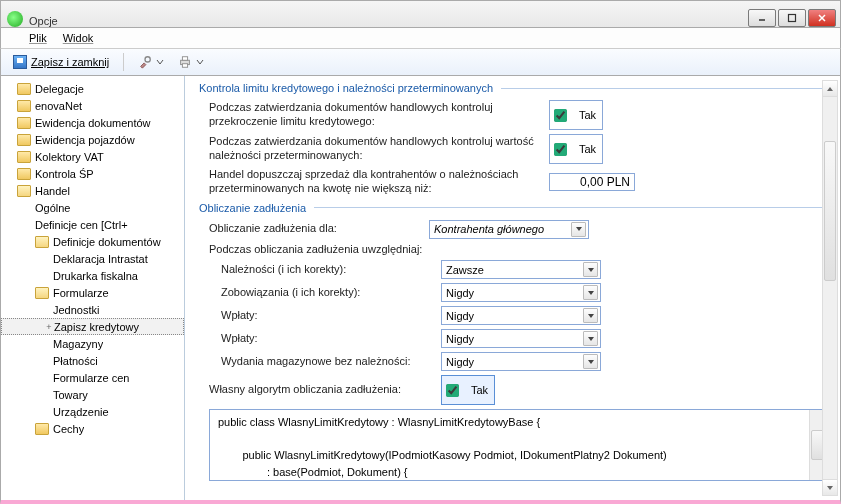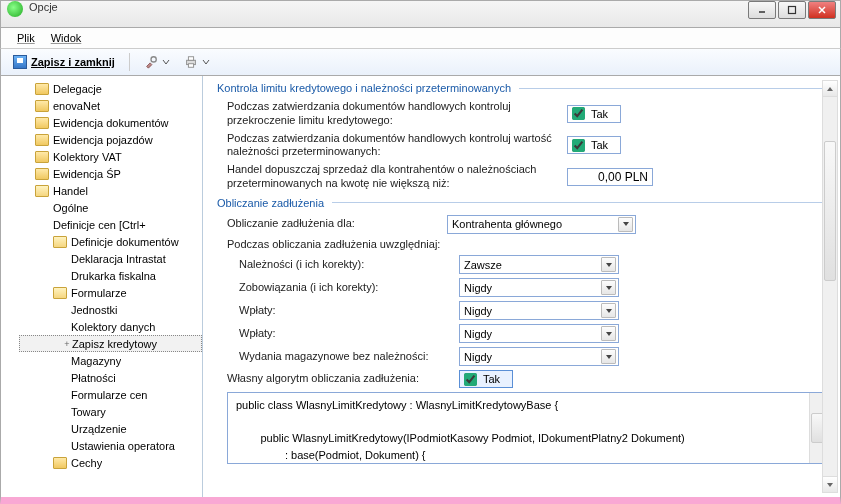--- a/index.html
+++ b/index.html
@@ -1,64 +1,64 @@
 <!DOCTYPE html>
 <html><head>
 <meta charset="utf-8">
 <style>
 * { box-sizing: border-box; margin: 0; padding: 0; }
 body { font-family: Tahoma, sans-serif; font-size: 11px; color: #000; background: #fff; width: 841px; height: 504px; overflow: hidden; }
 
-.titlebar { height: 28px; background: linear-gradient(#f5f5f5, #e8e8e8); border: 1px solid #aaa; display: flex; align-items: flex-start; padding-left: 6px; }
+.titlebar { height: 28px; background: linear-gradient(#f5f5f5, #e8e8e8); border: 1px solid #aaa; display: flex; align-items: flex-end; padding-left: 6px; }
 .titlebar .app-icon { width: 16px; height: 16px; border-radius: 50%; background: radial-gradient(circle at 40% 40%, #8f8, #2a2); margin-right: 6px; }
 .titlebar .title { flex: 1; color: #333; }
 .win-btns { display: flex; gap: 2px; margin-right: 4px; }
 .win-btn { width: 28px; height: 18px; border: 1px solid #7a7a7a; background: linear-gradient(#f8f8f8,#ddd); display: flex; align-items: center; justify-content: center; border-radius: 2px; }
 .win-btn.close { background: linear-gradient(#f08080,#d03020); color: #fff; }
 .win-btn svg { width: 10px; height: 10px; }
 
-.menubar { height: 20px; background: #fdfdfd; border-left:1px solid #aaa; border-right:1px solid #aaa; display: flex; align-items: center; padding: 0 16px; gap: 16px; }
+.menubar { height: 20px; background: #fdfdfd; border-left:1px solid #aaa; border-right:1px solid #aaa; display: flex; align-items: center; padding: 0 28px; gap: 16px; }
 .menubar span { text-decoration: underline; text-decoration-color: rgba(0,0,0,0.4); }
 
 .toolbar { height: 28px; background: linear-gradient(#fafcff,#eaf1fb); border: 1px solid #aaa; border-top: 1px solid #ccc; display: flex; align-items: center; padding: 0 8px; gap: 6px; }
-.toolbar .tbtn { display: flex; align-items: center; gap: 4px; padding: 2px 4px; font-weight: bold; }
+.toolbar .tbtn { display: flex; align-items: center; gap: 4px; padding: 2px 4px; }
 .toolbar .sep { width: 1px; height: 18px; background: #ccc; margin: 0 4px; }
 .save-ico { width: 14px; height: 14px; background: linear-gradient(#6bb1f5,#3576c7); border:1px solid #2a5a9a; position: relative; }
 .save-ico::after { content:""; position:absolute; top:2px; left:3px; width:6px; height:5px; background:#fff; }
 .tool-ico { width:14px; height:14px; }
 .dd { width: 8px; display:inline-block; }
 .dd svg { width:8px; height:8px; }
 
-.body { display: flex; height: calc(504px - 28px - 20px - 28px); border-left:1px solid #aaa; border-right:1px solid #aaa; border-bottom:7px solid #f9a8d4;padding-left:18px; }
+.body { display: flex; height: calc(504px - 28px - 20px - 28px); border-left:1px solid #aaa; border-right:1px solid #aaa; border-bottom:4px solid #f9a8d4; }
 .tree { width: 184px; border-right: 1px solid #bcd; overflow: hidden; background:#fff; position:relative; padding-top:4px; }
 .tree-row { display:flex; align-items:center; height:17px; white-space:nowrap; }
 .tree-row .indent { display:inline-block; }
 .folder-ico { width:14px; height:12px; background: linear-gradient(#ffe9a8,#f0c860); border:1px solid #c9a33a; border-radius:1px; margin-right:4px; flex-shrink:0; }
 .folder-ico.open { background: linear-gradient(#fff3c0,#f5d680); }
 .expander { width:10px; text-align:center; color:#666; font-size:9px; flex-shrink:0; }
 .tree-row.sel { background:#f2f2f2; border:1px dotted #888; height:17px; }
 .tree-label { overflow:hidden; text-overflow:clip; }
 
 .content { flex:1; padding: 6px 14px 0 14px; overflow:hidden; position:relative; }
 .scrollbar { position:absolute; right:2px; top:4px; bottom:4px; width:16px; background:#f0f0f0; border:1px solid #ddd; }
 .scrollbar .up, .scrollbar .down { height:16px; display:flex; align-items:center; justify-content:center; background:linear-gradient(#fff,#e8e8e8); border-bottom:1px solid #ddd; }
 .scrollbar .down { border-top:1px solid #ddd; border-bottom:none; position:absolute; bottom:0; left:0; right:0; }
 .scrollbar .thumb { position:absolute; left:1px; right:1px; top:60px; height:140px; background:linear-gradient(#f8f8f8,#e0e0e0); border:1px solid #ccc; border-radius:2px; }
 
 .group-title { color:#1a5aa8; padding-bottom:2px; font-size:11px; display:flex; align-items:center; }
 .group-line { flex:1; height:1px; background:#b8cde8; margin-left:8px; }
 .row { display:flex; align-items:center; margin:4px 0 4px 10px; }
 .row .lbl { width: 340px; color:#222; line-height:1.25; padding-right:10px; }
 .row .lbl.short { width: 220px; }
-.chk { width:54px; height:18px; border:1px solid #8aa8d8; display:flex; align-items:center; gap:6px; padding:0 4px; background:#fff; }
+.chk { width:54px; height:30px; border:1px solid #8aa8d8; display:flex; align-items:center; gap:12px; padding:0 4px; background:#fff; }
 .chk.hl { background:#e8f1ff; border-color:#5a8fd6; }
 .chk input { accent-color:#2a7; }
 .num-input { width:86px; height:18px; border:1px solid #8aa8d8; background:#fff; text-align:right; padding:0 4px; font-family:inherit; font-size:12px; }
 .select { height:19px; border:1px solid #8aa8d8; background:#fff; display:flex; align-items:center; justify-content:space-between; padding:0 2px 0 4px; }
-.select.w1 { width:189px; }
+.select.w1 { width:160px;font-style:italic; }
 .select.w2 { width:160px; }
 .select .arr { width:15px; height:15px; display:flex; align-items:center; justify-content:center; background:linear-gradient(#fdfdfd,#e6e6e6); border:1px solid #bbb; border-radius:1px; }
 .indent-sub { margin-left: 22px; }
 .code-box { margin: 4px 0 0 10px; border:1px solid #8aa8d8; background:#fff; padding:4px 8px; font-family:inherit; font-size:11px; line-height:1.5; height:72px; overflow:hidden; white-space:pre; position:relative; }
 .code-box .vsb { position:absolute; right:0; top:0; bottom:0; width:16px; background:#f0f0f0; border-left:1px solid #ddd; }
 .code-box .vsb .t { position:absolute; left:1px; right:1px; top:20px; height:30px; background:linear-gradient(#f8f8f8,#e0e0e0); border:1px solid #ccc; border-radius:2px;}
 a.ul { text-decoration: underline; color:#000; }
 </style>
 </head>
 <body>
@@ -147,21 +147,21 @@
       <div class="tree-row">
         <span class="indent" style="width: 6px;"></span>
         <span class="expander"></span>
         <span class="folder-ico"></span>
         <span class="tree-label">Kolektory VAT</span>
       </div>
       <div class="tree-row">
         <span class="indent" style="width: 6px;"></span>
         <span class="expander"></span>
         <span class="folder-ico"></span>
-        <span class="tree-label">Ewidencja ŚP</span>
+        <span class="tree-label">Kontrola ŚP</span>
       </div>
       <div class="tree-row">
         <span class="indent" style="width: 6px;"></span>
         <span class="expander"></span>
         <span class="folder-ico open"></span>
         <span class="tree-label">Handel</span>
       </div>
       <div class="tree-row">
         <span class="indent" style="width: 24px;"></span>
         <span class="expander"></span>
@@ -192,25 +192,20 @@
         <span class="indent" style="width: 24px;"></span>
         <span class="expander"></span>
         <span class="folder-ico open"></span>
         <span class="tree-label">Formularze</span>
       </div>
       <div class="tree-row">
         <span class="indent" style="width: 42px;"></span>
         <span class="expander"></span>
         <span class="tree-label">Jednostki</span>
       </div>
-      <div class="tree-row">
-        <span class="indent" style="width: 42px;"></span>
-        <span class="expander"></span>
-        <span class="tree-label">Kolektory danych</span>
-      </div>
       <div class="tree-row sel">
         <span class="indent" style="width: 42px;"></span>
         <span class="expander">+</span>
         <span class="tree-label">Zapisz kredytowy</span>
       </div>
       <div class="tree-row">
         <span class="indent" style="width: 42px;"></span>
         <span class="expander"></span>
         <span class="tree-label">Magazyny</span>
       </div>
@@ -226,25 +221,20 @@
       </div>
       <div class="tree-row">
         <span class="indent" style="width: 42px;"></span>
         <span class="expander"></span>
         <span class="tree-label">Towary</span>
       </div>
       <div class="tree-row">
         <span class="indent" style="width: 42px;"></span>
         <span class="expander"></span>
         <span class="tree-label">Urządzenie</span>
-      </div>
-      <div class="tree-row">
-        <span class="indent" style="width: 42px;"></span>
-        <span class="expander"></span>
-        <span class="tree-label">Ustawienia operatora</span>
       </div>
       <div class="tree-row">
         <span class="indent" style="width: 24px;"></span>
         <span class="expander"></span>
         <span class="folder-ico"></span>
         <span class="tree-label">Cechy</span>
       </div>
     </div>
 
   <div class="content">

